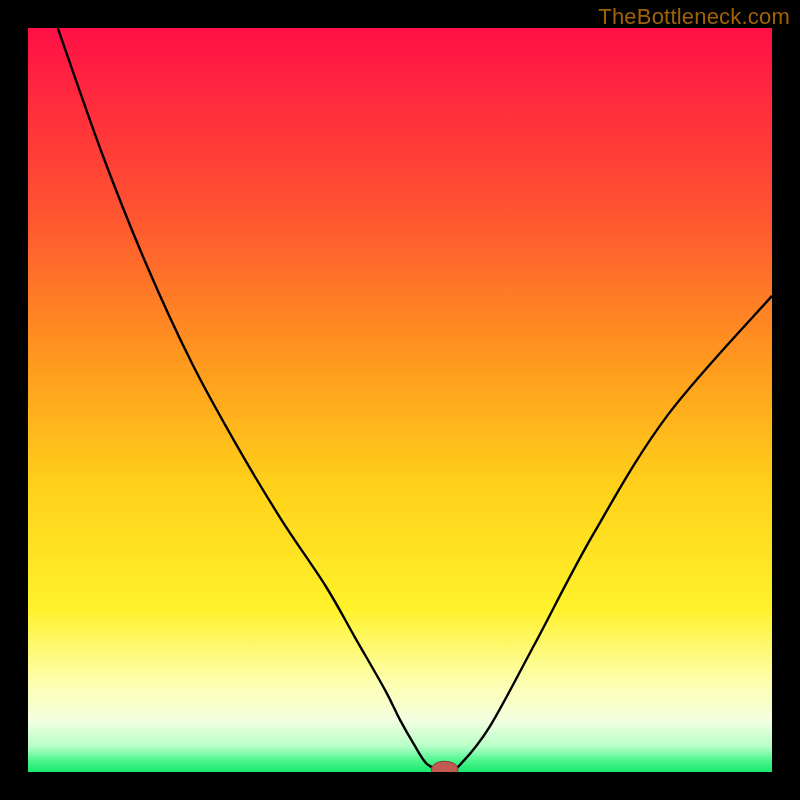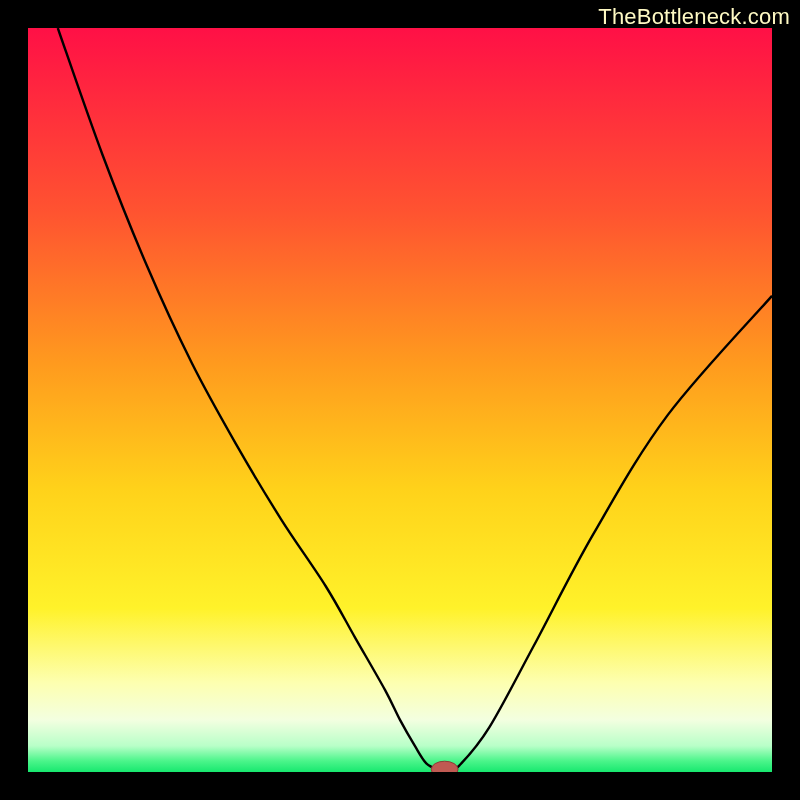--- a/index.html
+++ b/index.html
@@ -14,21 +14,21 @@
   .frame {
     position: relative;
     width: 800px;
     height: 800px;
     background: #000;
   }
   .watermark {
     position: absolute;
     top: 4px;
     right: 10px;
-    color: #fef9c3;
+    color: #a16207;
     font-size: 22px;
     letter-spacing: 0.2px;
     font-weight: 500;
     z-index: 10;
   }
   .plot {
     position: absolute;
     left: 28px;
     top: 28px;
     width: 744px;

